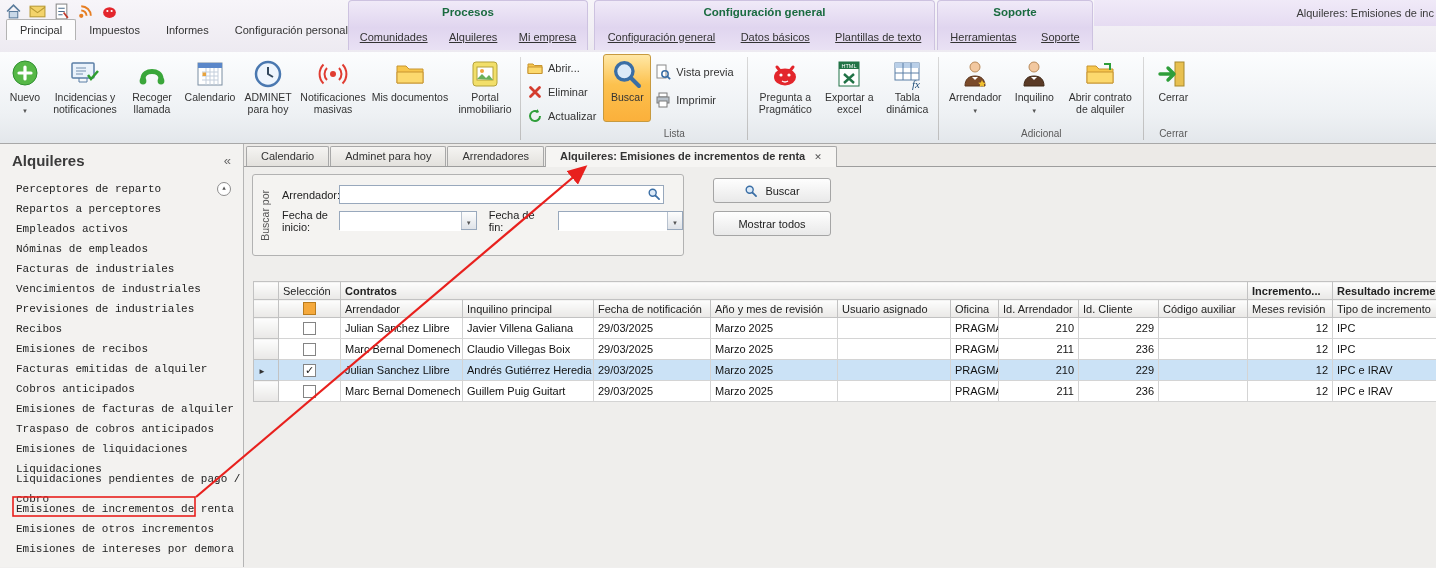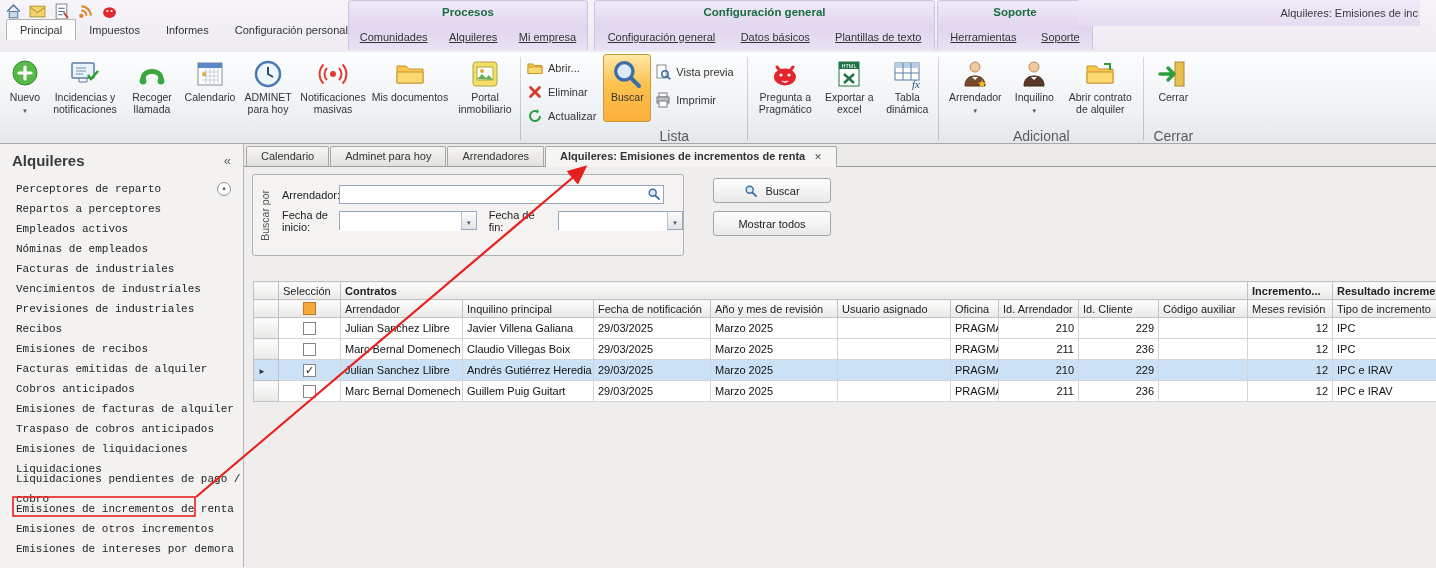--- a/index.html
+++ b/index.html
@@ -10,40 +10,40 @@
   #ribbontop { position:relative; height:52px; background:linear-gradient(#f7f5f9,#edeaf1); }
   .qaccess { position:absolute; top:3px; left:5px; display:flex; gap:7px; align-items:center; }
   .qaccess .qi { width:17px; height:17px; display:inline-block; }
   .ctx { position:absolute; top:0; height:50px; background:linear-gradient(#f0eaf8,#e0d5ef 55%, #e9e1f4); border:1px solid #cdc2e0; border-bottom:none; border-radius:4px 4px 0 0; display:flex; flex-direction:column; }
   .ctx .ctxtitle { text-align:center; font-weight:bold; color:#1a6b40; padding-top:5px; font-size:11.5px; }
   .ctx .ctxsubs { flex:1; display:flex; align-items:flex-end; justify-content:space-around; padding-bottom:5px; color:#333; }
   .ctx .ctxsubs span { padding:2px 6px; cursor:default;text-decoration:underline; }
   #ctx-procesos { left:348px; width:240px; }
   #ctx-config   { left:594px; width:341px; }
   #ctx-soporte  { left:937px; width:156px; }
-  .ctxright { position:absolute; right:16px; top:0; height:26px; width:342px; background:linear-gradient(#f0eaf8,#e6dcf2); display:flex; align-items:center; justify-content:flex-end; padding-right:2px; color:#3a3a3a; overflow:hidden; white-space:nowrap; }
+  .ctxright { position:absolute; right:0; top:0; height:26px; width:342px; background:linear-gradient(#f0eaf8,#e6dcf2); display:flex; align-items:center; justify-content:flex-end; padding-right:2px; color:#3a3a3a; overflow:hidden; white-space:nowrap; }
   .rtabs { position:absolute; left:6px; bottom:12px; display:flex; align-items:flex-end; }
   .rtab { padding:4px 13px; color:#333; cursor:default; }
   .rtab.active { background:#fcfcfd; border:1px solid #b3b3b3; border-bottom:none; border-radius:2px 2px 0 0; position:relative; z-index:3; }
 
   
   #ribbon { height:93px; background:linear-gradient(#fcfdfe,#eef1f4 68%,#e3e7eb); border-top:1px solid #b3b3b3; border-bottom:1px solid #a8a8a8; display:flex; align-items:flex-start; padding:2px 2px 0 2px; margin-top:-1px; }
   .vsep { width:1px; align-self:stretch; margin:3px 2px 3px 2px; background:linear-gradient(#d9d9d9,#bdbdbd); }
   .bigbtn { height:68px; display:flex; flex-direction:column; align-items:center; text-align:center; padding:3px 2px 1px 2px; border:1px solid transparent; border-radius:3px; font-size:10.5px; color:#333; line-height:1.12; cursor:default; }
   .bigbtn .ic { width:32px; height:32px; flex:0 0 auto; }
   .bigbtn .lbl { margin-top:2px; }
   .bigbtn.selected { background:linear-gradient(#ffe8a6,#fcc14e 45%,#fbb03b); border-color:#c79a3f; }
   .caret { display:inline-block; }
   .caret::after { content:"▼"; font-size:6px; color:#555; }
   .smallstack { display:flex; flex-direction:column; align-items:flex-start; padding-top:4px; gap:4px; }
   .smallbtn { display:flex; align-items:center; gap:5px; padding:1px 6px 1px 3px; border:1px solid transparent; border-radius:2px; cursor:default; white-space:nowrap; }
   .smallbtn .ic16 { width:16px; height:16px; }
   .rgroup { display:flex; flex-direction:column; height:88px; }
   .rgroup .grow { display:flex; flex:1; align-items:flex-start; }
-  .glabel { height:14px; text-align:center; font-size:14px; color:#5a5a5a; }
+  .glabel { height:14px; text-align:center; font-size:10px; color:#5a5a5a; }
 
   
   #main { display:flex; height:423px; }
   #sidebar { width:244px; background:#f3f2f0; border-right:1px solid #b5b5b5; position:relative; }
   .sbtitle { display:flex; align-items:center; justify-content:space-between; padding:8px 12px 4px 12px; }
   .sbtitle .t { font-size:15px; font-weight:bold; color:#3b3b3b; }
   .chev::after { content:"«"; color:#666; font-size:13px; }
   .sbitems { padding-top:6px;font-family:Liberation Mono, monospace; }
   .sbitem { height:20px; line-height:20px; padding-left:16px; color:#222; cursor:default; display:flex; align-items:center; justify-content:space-between; }
   .upcircle { width:14px; height:14px; border:1px solid #8d8d8d; border-radius:50%; margin-right:12px; display:flex; align-items:center; justify-content:center; background:#fff; }

